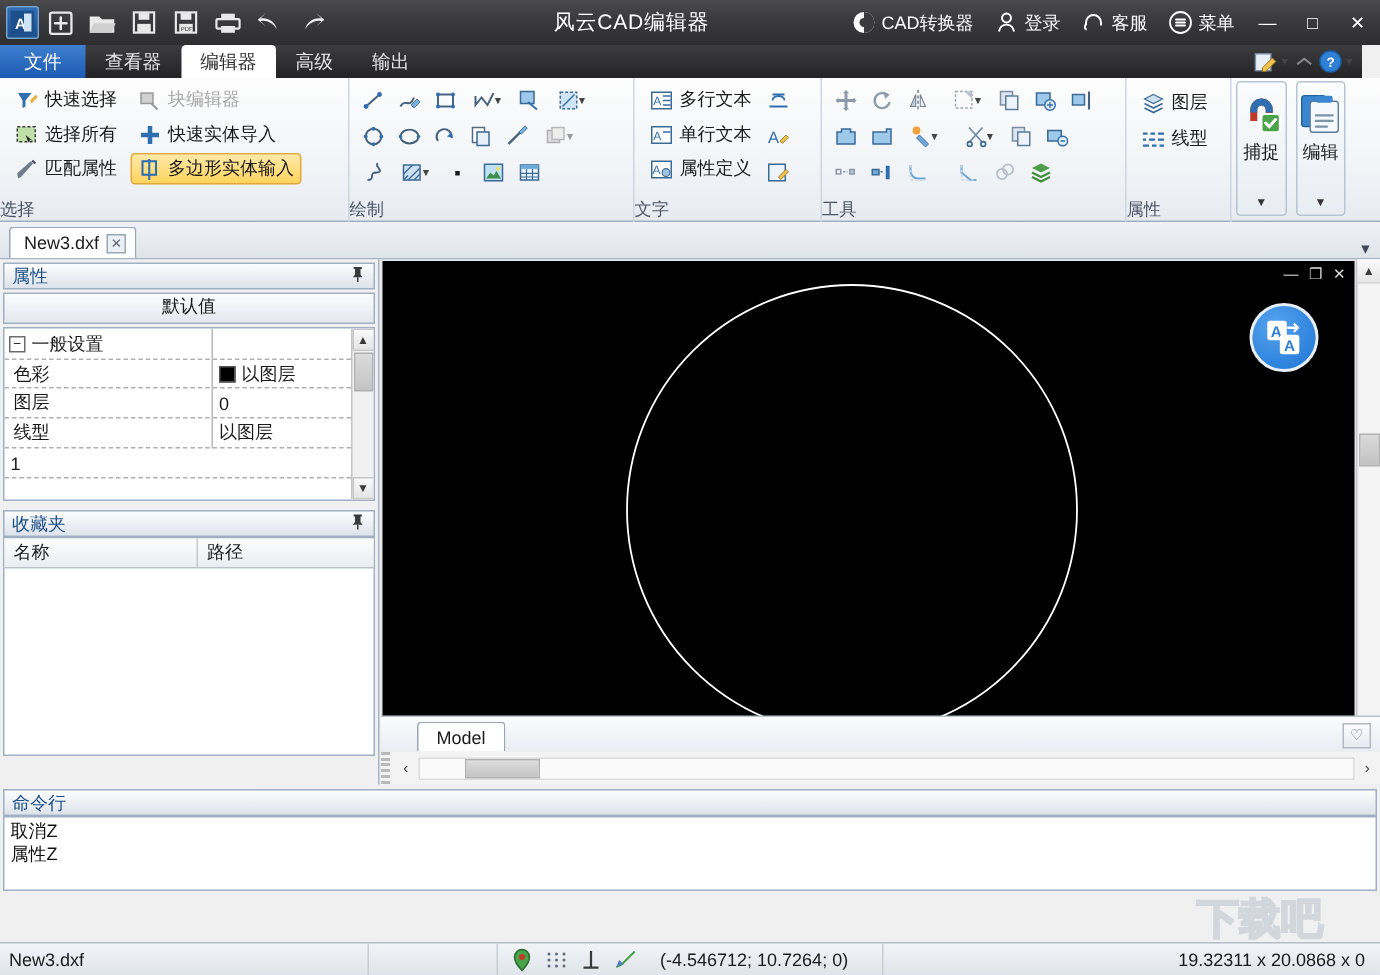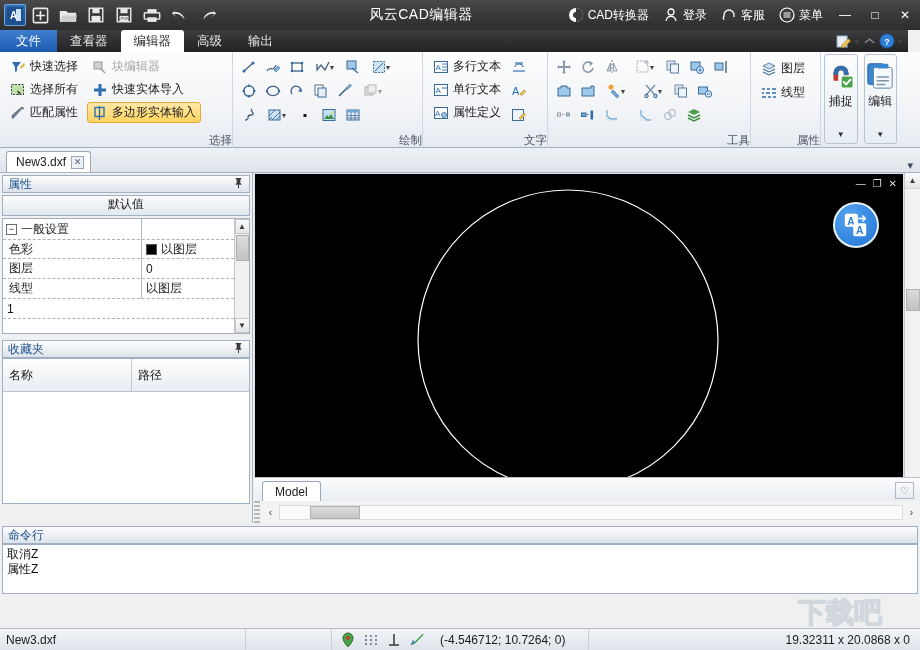--- a/index.html
+++ b/index.html
@@ -62,21 +62,21 @@
   .ribbon {
     position: absolute; left: 0; top: 52px; width: 920px; height: 96px;
     background: linear-gradient(180deg,#fdfdfd 0%, #f2f4f7 60%, #e7ebf1 100%);
     border-bottom: 1px solid #9bafc7;
     display: flex;
   }
   .rgroup { position: relative; height: 96px; display: flex; flex-direction: column; }
   .rgroup + .rgroup { border-left: 1px solid #cdd6e2; }
   .rgroup-body { flex: 1; display: flex; align-items: flex-start; padding: 4px 5px 0 5px; }
   .rgroup-title {
-    height: 15px; text-align: right; font-size: 11.5px; color: #4a5566; line-height: 15px;
+    height: 15px; text-align: left; font-size: 11.5px; color: #4a5566; line-height: 15px;
   }
   .btn-txt {
     display: flex; align-items: center; gap: 4px; height: 21px; padding: 0 4px;
     font-size: 12px; color: #1a1a1a; white-space: nowrap; border: 1px solid transparent;
     border-radius: 3px;
   }
   .btn-txt.dim { color: #a6a6a6; }
   .btn-txt.hl {
     background: linear-gradient(180deg,#ffe9a8,#ffd45e);
     border: 1px solid #e0a93a; border-radius: 3px;
@@ -160,21 +160,21 @@
   .swatch { width: 11px; height: 11px; background: #000; border: 1px solid #555; display:inline-block; }
   .vscroll {
     width: 15px; background: #f1f1f1; border-left: 1px solid #c6c6c6;
     display: flex; flex-direction: column; align-items: center;
   }
   .vscroll .ar { height: 15px; width: 15px; display: flex; align-items: center; justify-content: center;
     font-size: 8px; color: #3a3a3a; background: linear-gradient(180deg,#fafafa,#e4e4e4); border: 1px solid #c6c6c6;}
   .vscroll .thumb { width: 13px; height: 26px; background: linear-gradient(180deg,#dcdcdc,#c3c3c3); border: 1px solid #b0b0b0; margin-top: 1px;}
   .vscroll .spacer { flex: 1; }
   .listhdr {
-    display: flex; height: 33px; background: linear-gradient(180deg,#fdfdfd,#e9edf2);
+    display: flex; height: 20px; background: linear-gradient(180deg,#fdfdfd,#e9edf2);
     border-bottom: 1px solid #b9c3d0; font-size: 12px; color: #1a1a1a; text-align: center;
   }
   .listhdr div { display: flex; align-items: center; padding-left: 6px; }
   .favbody { margin: 0 2px 2px 2px; height: 146px; background: #fff; border: 1px solid #9fb0c4; }
 
   
   .canvaswrap { position: absolute; left: 254px; top: 173px; width: 666px; height: 350px; background: #dfe3e8; }
   .canvas {
     position: absolute; left: 1px; top: 1px; width: 648px; height: 325px; background: #000;
   }
@@ -192,21 +192,21 @@
   }
   .cv-vscroll .ar { width: 16px; height: 16px; display:flex; align-items:center; justify-content:center;
     font-size: 8px; color: #3a3a3a; background: linear-gradient(180deg,#fafafa,#e6e6e6); border-bottom:1px solid #d4d4d4;}
   .cv-vscroll .thumb { width: 14px; height: 22px; background: linear-gradient(180deg,#dadada,#c2c2c2); border:1px solid #b2b2b2; margin: 100px 0 0 0;}
   .modelbar {
     position: absolute; left: 0; bottom: 22px; width: 666px; height: 24px;
     background: linear-gradient(180deg,#fbfcfd,#e9edf2); border-top: 1px solid #b9c3d0;
     display: flex; align-items: flex-end;
   }
   .modeltab {
-    margin-left: 8px; height: 20px; padding: 0 12px; background: #fff;
+    margin-left: 24px; height: 20px; padding: 0 12px; background: #fff;
     border: 1px solid #9aa7b8; border-bottom: none; border-radius: 3px 3px 0 0;
     display: flex; align-items: center; font-size: 12px; color: #1a1a1a;
   }
   .heartbtn {
     margin-left: auto; margin-right: 6px; margin-bottom: 2px; width: 19px; height: 17px;
     border: 1px solid #b0b9c5; background: linear-gradient(180deg,#fcfcfd,#e7ebf1);
     display: flex; align-items: center; justify-content: center; font-size: 10px; color: #6a7484;
   }
   .hscroll {
     position: absolute; left: 0; bottom: 0; width: 666px; height: 22px;

